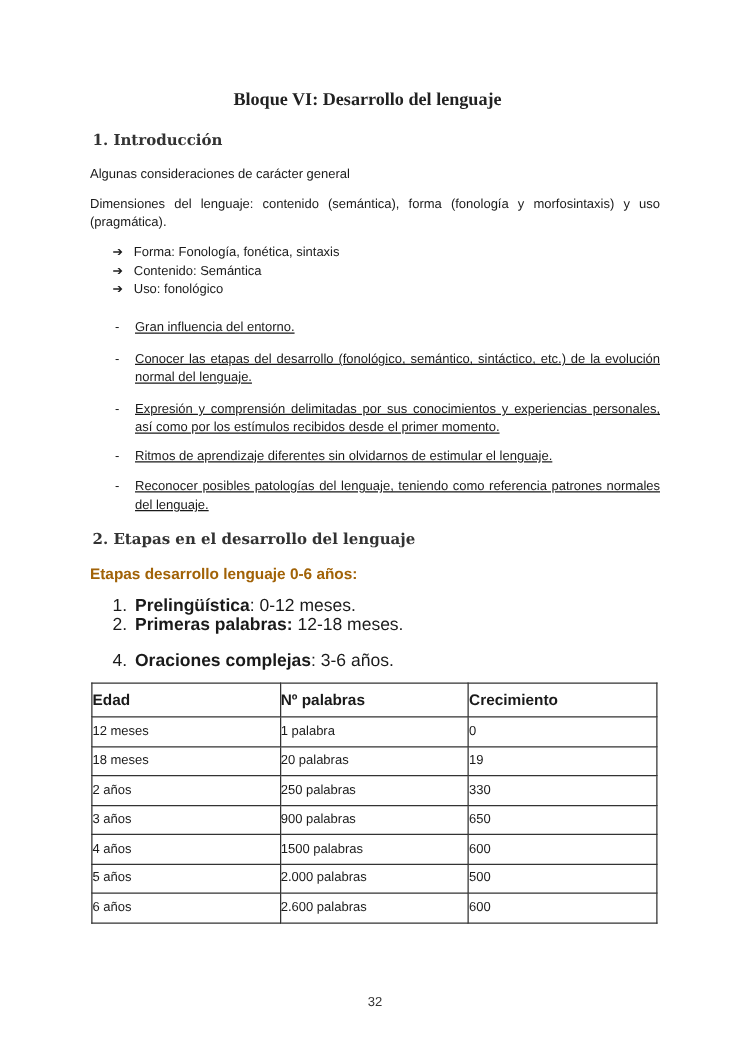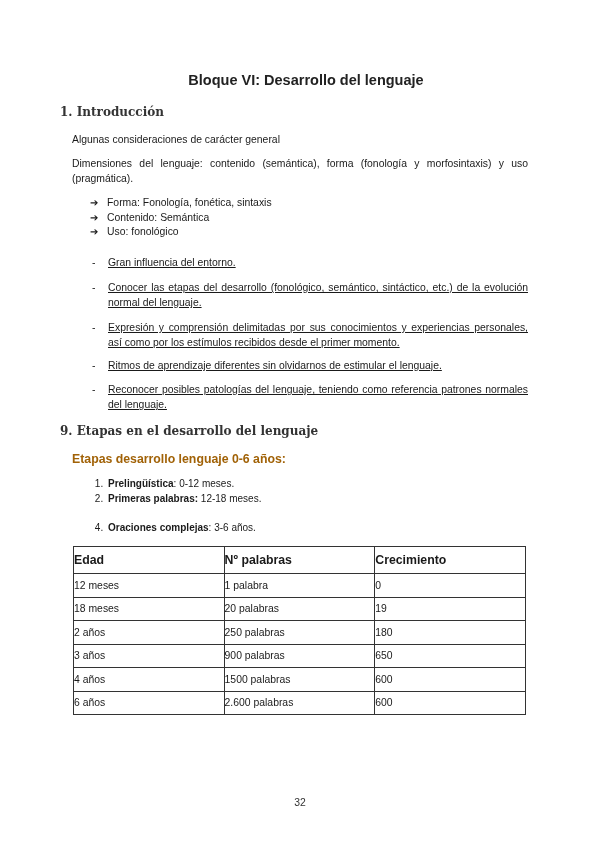--- a/index.html
+++ b/index.html
@@ -3,36 +3,36 @@
   <meta charset="utf-8">
   <style>
     html, body { margin: 0; padding: 0; background: #ffffff; }
     body {
       width: 600px; height: 848px; position: relative; overflow: hidden;
       font-family: "Liberation Sans", sans-serif; color: #1a1a1a;
     }
     .page { position: absolute; left: 0; top: 0; width: 600px; height: 848px; }
     .abs { position: absolute; }
     .title {
-      left: 16px; width: 580px; top: 72px; text-align: center;
-      font-family: Liberation Sans, sans-serif; font-weight: bold; font-size: 14.5px; color: #222;
+      left: 4px; width: 580px; top: 72px; text-align: center;
+      font-family: Liberation Serif, serif; font-weight: bold; font-size: 14.5px; color: #222;
     }
     .h2 {
-      left: 60px; font-family: "DejaVu Serif", serif; font-weight: bold;
+      left: 74px; font-family: "DejaVu Serif", serif; font-weight: bold;
       font-size: 12px; color: #333;
     }
     .p { left: 72px; width: 456px; font-size: 10.4px; line-height: 15px; color: #1a1a1a; }
     .justify { text-align: justify; }
     .arrow-item { left: 90px; font-size: 10.4px; line-height: 14.5px; }
     .arrow-item .glyph { display: inline-block; width: 17px; font-size: 10px; }
     .dash-item { left: 92px; width: 436px; font-size: 10.4px; line-height: 15px; }
     .dash-item .dash { position: absolute; left: 0; top: 0; }
     .dash-item .txt { display: block; margin-left: 16px; text-align: justify; text-decoration: underline; }
     .h3 { left: 72px; font-weight: bold; font-size: 12.3px; color: #a16207; }
-    .ol-item { left: 90px; font-size: 10px; line-height: 14.5px; text-align: center; }
+    .ol-item { left: 90px; font-size: 14px; line-height: 14.5px; }
     .ol-item .num { display: inline-block; width: 18px; }
     .ol-item b { font-weight: bold; }
     table.grid {
       position: absolute; left: 73px; top: 546px; width: 453px;
       border-collapse: collapse; font-size: 10.4px;
     }
     table.grid td, table.grid th {
       border: 1.5px solid #333; text-align: left; height: 22.5px; padding: 0;
     }
     table.grid th { font-weight: bold; font-size: 12.3px; height: 26px; }
@@ -78,21 +78,21 @@
   </div>
   <div class="abs dash-item" style="top:358px">
     <span class="dash">-</span>
     <span class="txt">Ritmos de aprendizaje diferentes sin olvidarnos de estimular el lenguaje.</span>
   </div>
   <div class="abs dash-item" style="top:382px">
     <span class="dash">-</span>
     <span class="txt">Reconocer posibles patologías del lenguaje, teniendo como referencia patrones normales del lenguaje.</span>
   </div>
 
-  <div class="abs h2" style="top:424px">9. Etapas en el desarrollo del lenguaje</div>
+  <div class="abs h2" style="top:424px">2. Etapas en el desarrollo del lenguaje</div>
 
   <div class="abs h3" style="top:452px">Etapas desarrollo lenguaje 0-6 años:</div>
 
   <div class="abs ol-item" style="top:477px">
     <span class="num">1.</span><b>Prelingüística</b><span>: 0-12 meses.</span>
   </div>
   <div class="abs ol-item" style="top:491.5px">
     <span class="num">2.</span><b>Primeras palabras:</b><span> 12-18 meses.</span>
   </div>
   <div class="abs ol-item" style="top:520.5px">
@@ -119,31 +119,36 @@
         <td>0</td>
       </tr>
       <tr>
         <td>18 meses</td>
         <td>20 palabras</td>
         <td>19</td>
       </tr>
       <tr>
         <td>2 años</td>
         <td>250 palabras</td>
-        <td>180</td>
+        <td>330</td>
       </tr>
       <tr>
         <td>3 años</td>
         <td>900 palabras</td>
         <td>650</td>
       </tr>
       <tr>
         <td>4 años</td>
         <td>1500 palabras</td>
         <td>600</td>
+      </tr>
+      <tr>
+        <td>5 años</td>
+        <td>2.000 palabras</td>
+        <td>500</td>
       </tr>
       <tr>
         <td>6 años</td>
         <td>2.600 palabras</td>
         <td>600</td>
       </tr>
     </tbody>
   </table>
 
   <div class="abs pagenum">32</div>

